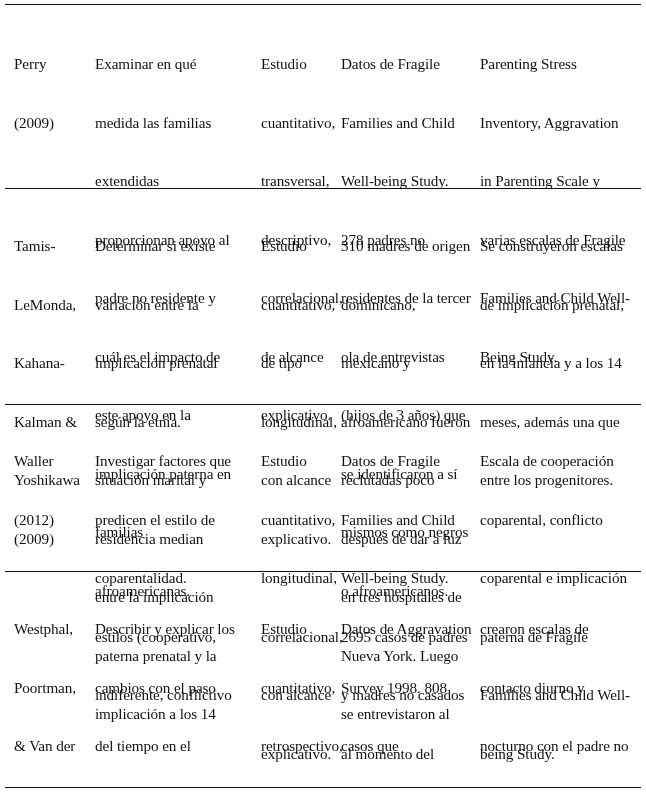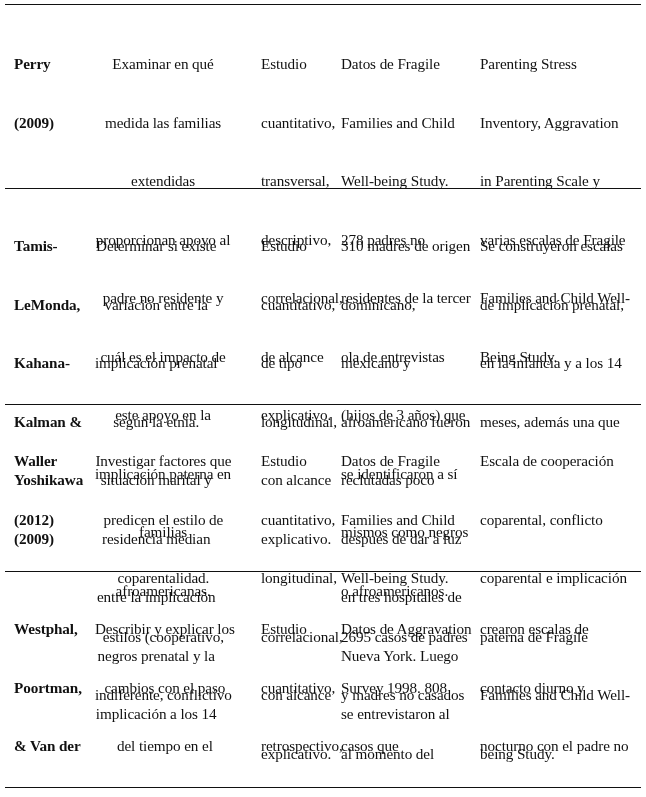--- a/index.html
+++ b/index.html
@@ -34,22 +34,22 @@
     width: 636px;
   }
   .cell {
     position: absolute;
     top: 0;
     font-size: 15.2px;
     line-height: 19.5px;
     white-space: pre;
     letter-spacing: -0.1px;
   }
-  .c1 { left: 9px; font-weight: bold; }
-  .c2 { left: 90px; text-align: center; }
+  .c1 { left: 9px; }
+  .c2 { left: 90px; }
   .c3 { left: 256px; }
   .c4 { left: 336px; }
   .c5 { left: 475px; }
   .line { display: block; }
 </style>
 </head>
 <body>
 
 <div class="table">
 
@@ -115,21 +115,21 @@
       <span class="line">(2009)</span>
     </div>
     <div class="cell c2">
       <span class="line">Determinar si existe</span>
       <span class="line">variación entre la</span>
       <span class="line">implicación prenatal</span>
       <span class="line">según la etnia.</span>
       <span class="line">situación marital y</span>
       <span class="line">residencia median</span>
       <span class="line">entre la implicación</span>
-      <span class="line">negros prenatal y la</span>
+      <span class="line">paterna prenatal y la</span>
       <span class="line">implicación a los 14</span>
       
     </div>
     <div class="cell c3">
       <span class="line">Estudio</span>
       <span class="line">cuantitativo,</span>
       <span class="line">de tipo</span>
       <span class="line">longitudinal,</span>
       <span class="line">con alcance</span>
       <span class="line">explicativo.</span>
@@ -145,20 +145,21 @@
       <span class="line">Nueva York. Luego</span>
       <span class="line">se entrevistaron al</span>
       
       
     </div>
     <div class="cell c5">
       <span class="line">Se construyeron escalas</span>
       <span class="line">de implicación prenatal,</span>
       <span class="line">en la infancia y a los 14</span>
       <span class="line">meses, además una que</span>
+      <span class="line">entre los progenitores.</span>
     </div>
   </div>
 
   <div class="rule" style="top:400px;"></div>
 
   <div class="row" style="top:408px;">
     <div class="cell c1">
       <span class="line">Waller</span>
       <span class="line">(2012)</span>
     </div>

